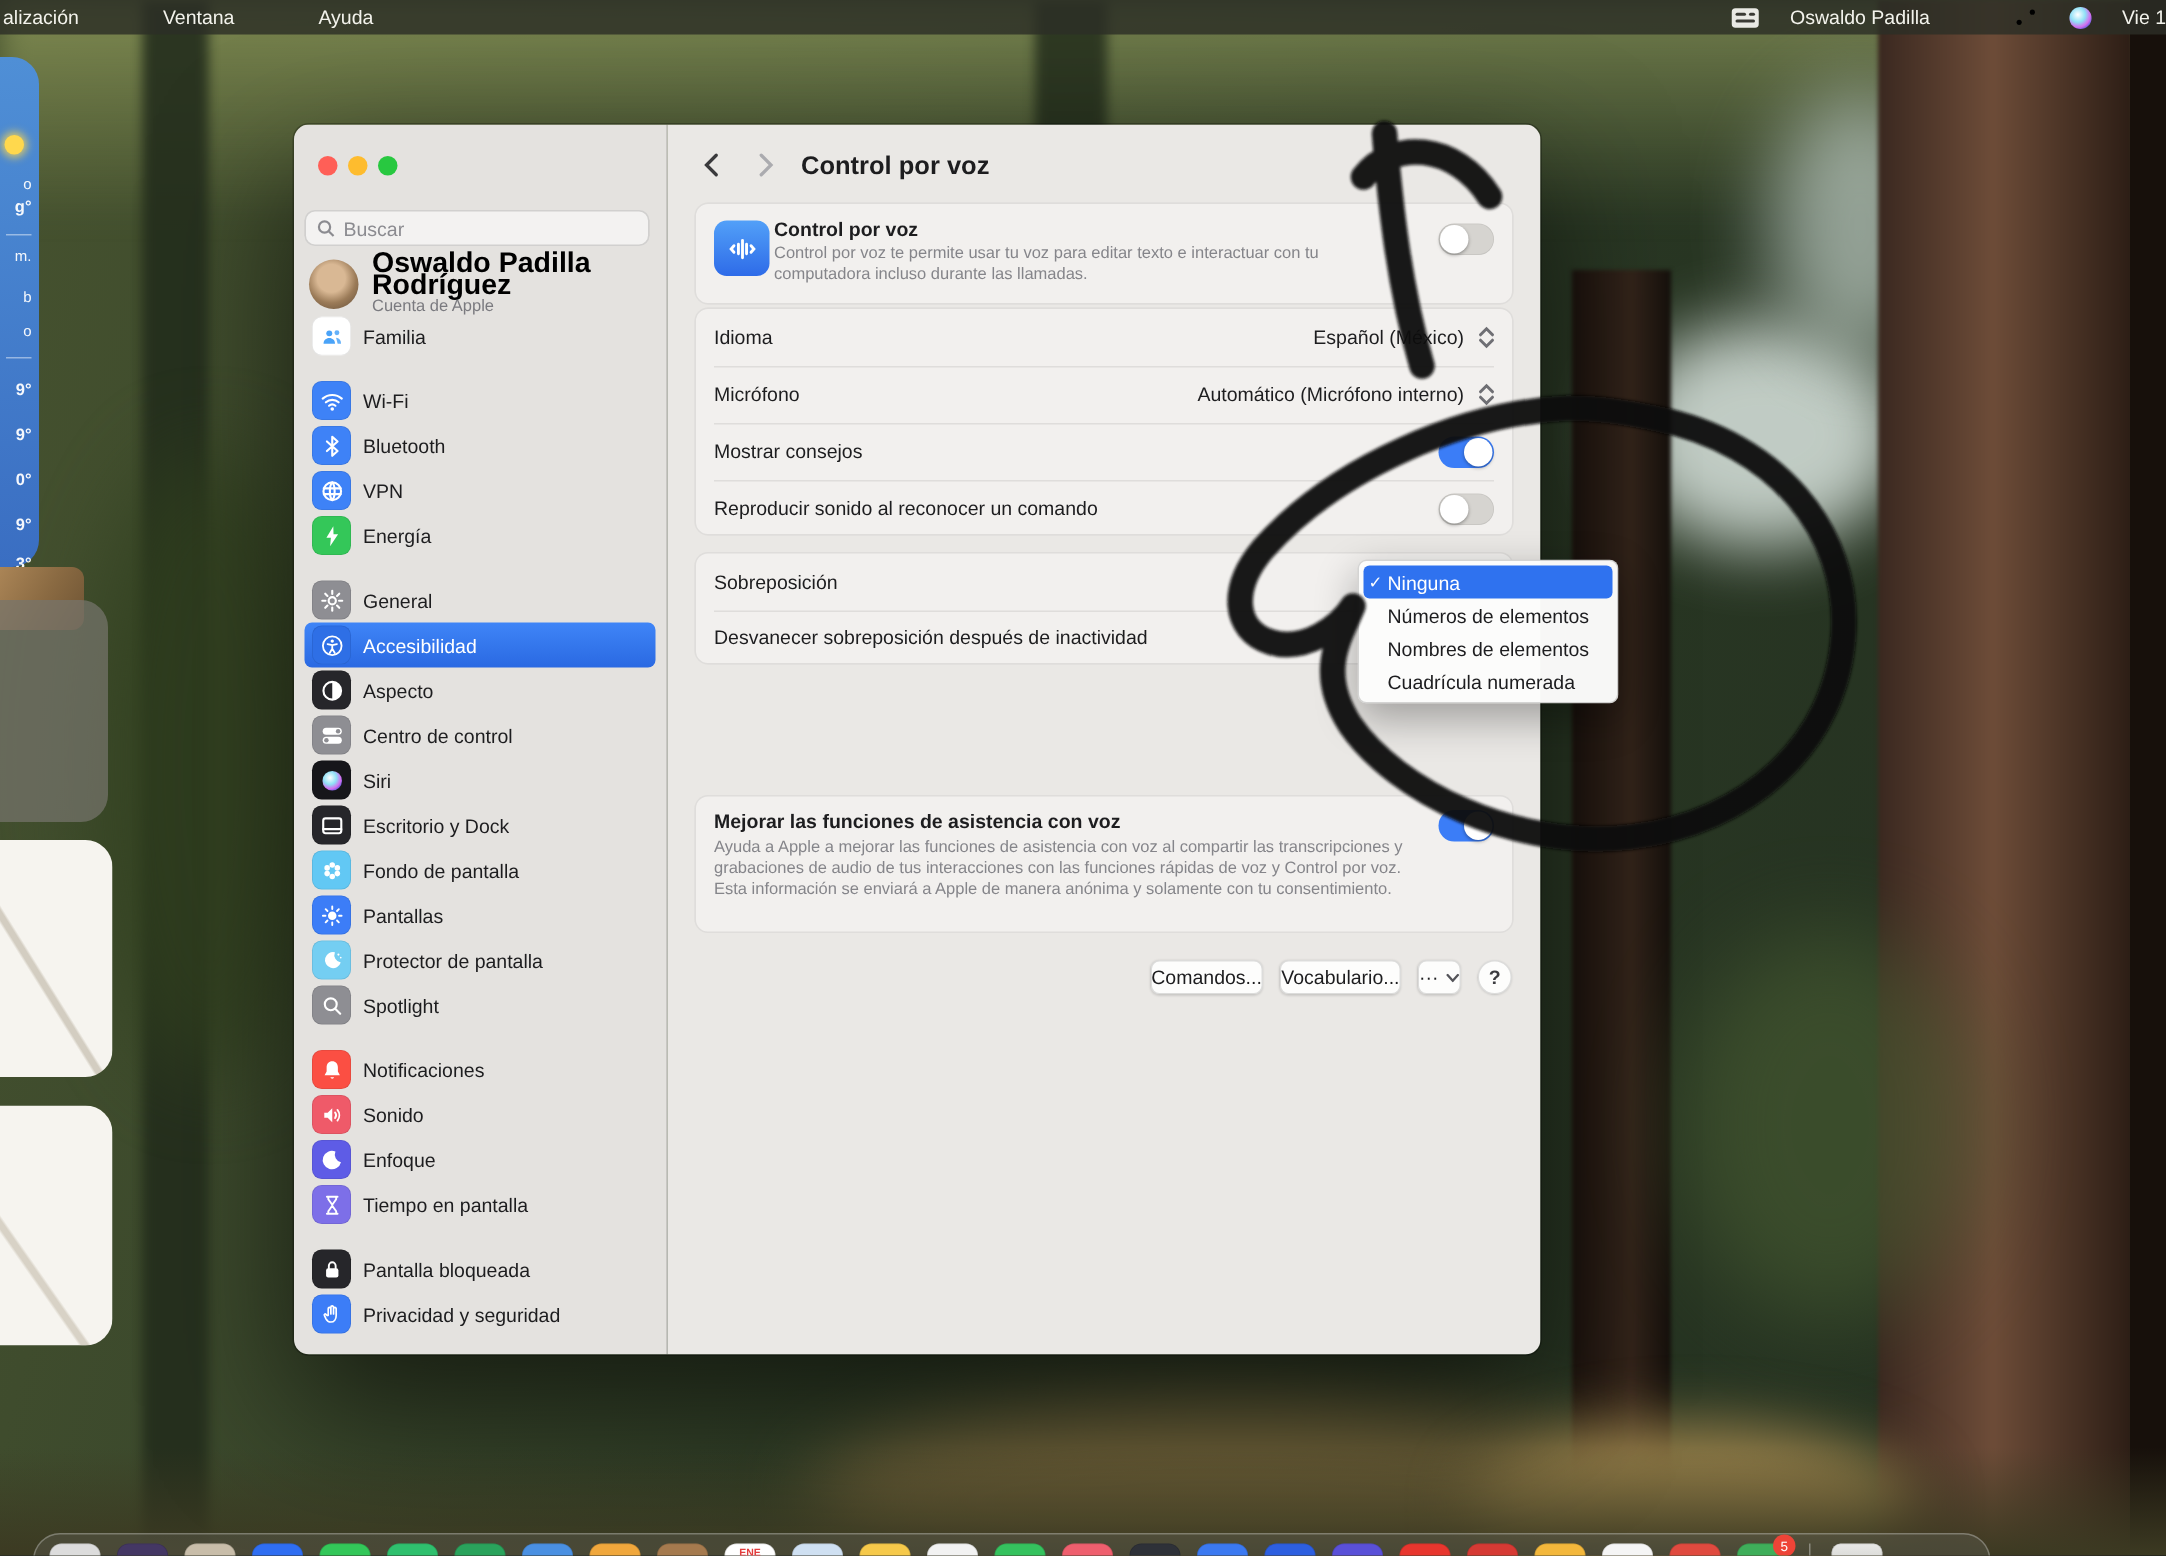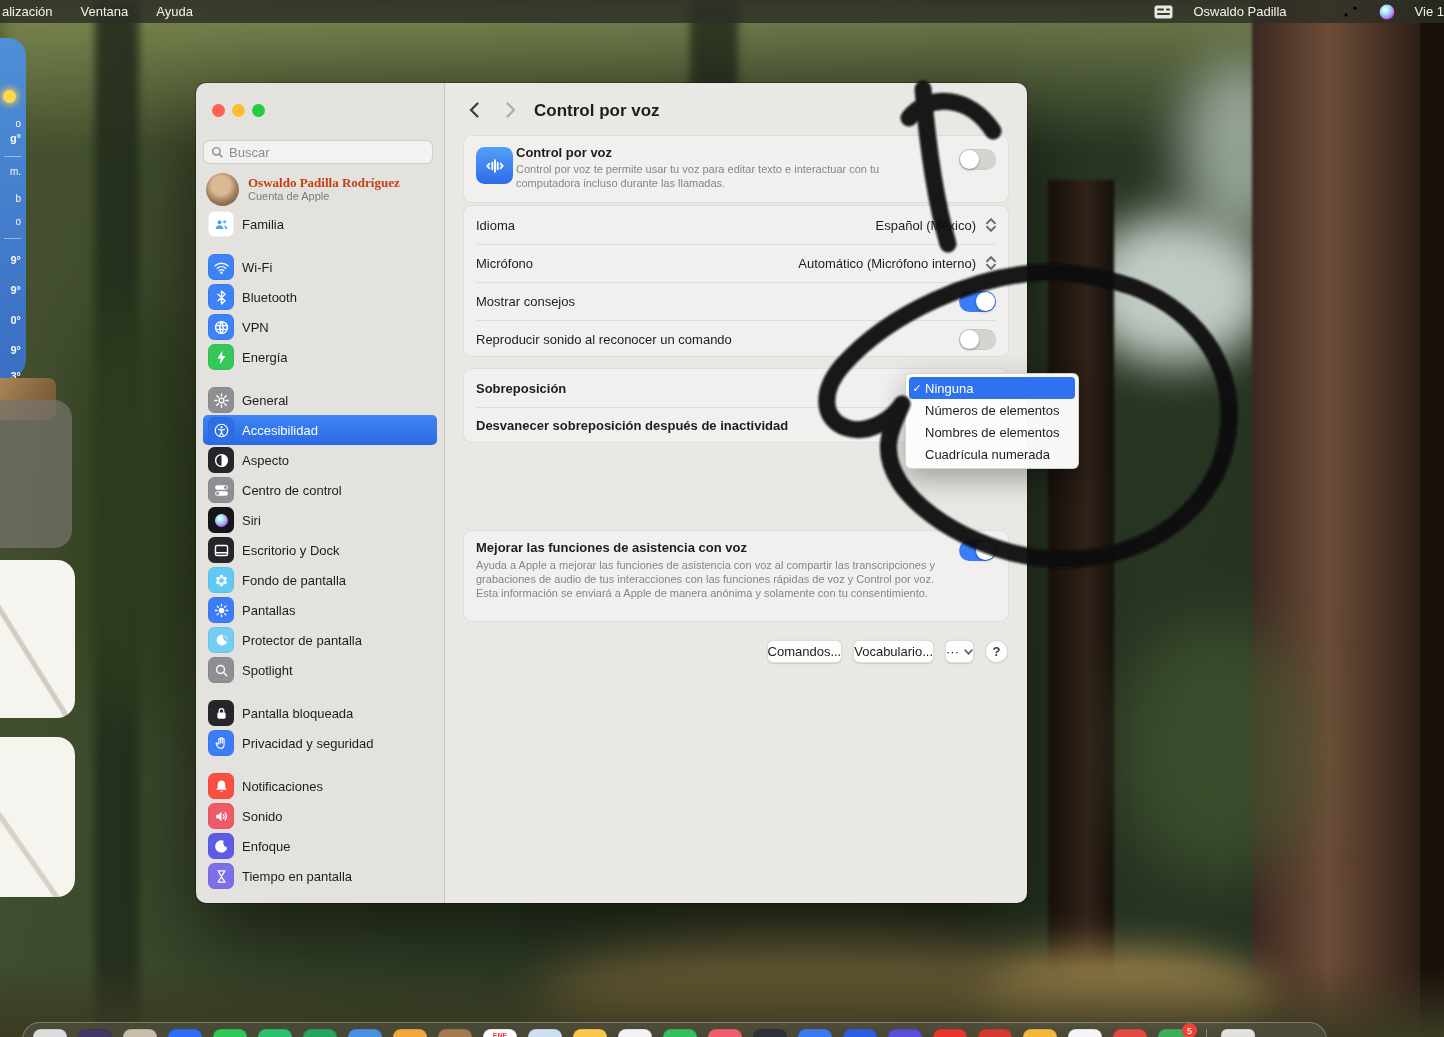--- a/index.html
+++ b/index.html
@@ -22,21 +22,21 @@
   .wp .glow2{left:980px;top:950px;width:300px;height:110px;background:#97804a;border-radius:50%;filter:blur(20px);}
   .wp .floor{left:0;top:965px;right:0;height:72px;background:linear-gradient(180deg,rgba(40,45,28,0),#3c3a22);}
   .wp .leaf1{left:420px;top:620px;width:260px;height:190px;background:#55683a;border-radius:50%;filter:blur(30px);opacity:.6;}
   .wp .leaf2{left:1120px;top:620px;width:200px;height:260px;background:#4c6134;border-radius:50%;filter:blur(30px);opacity:.55;}
   .wp .leaf3{left:60px;top:300px;width:160px;height:420px;background:#31401f;border-radius:50%;filter:blur(28px);opacity:.8;}
 
   
   #menubar{position:absolute;left:0;top:0;width:1444px;height:23px;background:rgba(44,46,38,.82);
     color:#f3f3ec;font-size:13px;display:flex;align-items:center;z-index:60;}
   #menubar .left{display:flex;gap:0;}
-  #menubar .mitem{padding:0 14px;}
+  #menubar .mitem{padding:0 28px;}
   #menubar .mitem:first-child{padding-left:2px;}
   #menubar .right{position:absolute;right:0;display:flex;align-items:center;gap:0;}
   #menubar .ritem{padding:0 10px;display:flex;align-items:center;}
   #menubar svg{display:block;}
 
   
   .widget{position:absolute;z-index:5;}
   #w-weather{left:-54px;top:38px;width:80px;height:340px;border-radius:18px;
     background:linear-gradient(180deg,#4f8fd6,#3a6ec2);color:#fff;}
   #w-weather .frag{position:absolute;right:5px;font-size:10px;opacity:.95;}
@@ -60,21 +60,21 @@
 
   .tl{position:absolute;top:21px;width:13px;height:13px;border-radius:50%;}
   #tl-close{left:16px;background:#ff5f57;}#tl-min{left:36px;background:#febc2e;}#tl-zoom{left:56px;background:#28c840;}
 
   #searchbox{position:absolute;left:7px;top:57px;width:230px;height:24px;border-radius:7px;
     background:rgba(255,255,255,.55);border:1px solid rgba(0,0,0,.14);display:flex;align-items:center;color:#8b8b90;font-size:13px;gap:5px;padding:0 7px;}
 
   .side-list{position:absolute;left:7px;top:86px;right:7px;}
   .acct{display:flex;align-items:center;height:40px;gap:9px;padding-left:3px;}
   .avatar{width:33px;height:33px;border-radius:50%;background:radial-gradient(circle at 45% 38%,#d9b894 0 34%,#9b7b58 60%,#5f4a36 100%);flex:none;}
-  .acct .nm{font-size:13px;font-weight:bold;color:#c2410c;line-height:15px;font-family:Liberation Serif, serif;}
+  .acct .nm{font-size:19px;font-weight:bold;color:#000000;line-height:15px;}
   .acct .sub{font-size:11px;color:#7a7a7f;line-height:13px;}
   .side-group{margin-top:13px;}
   .side-group.first{margin-top:0;}
   .sbrow{display:flex;align-items:center;height:30px;gap:8px;border-radius:5px;padding:0 5px;color:#1d1d1f;font-size:13px;}
   .sbrow.sel{background:linear-gradient(180deg,#3f85f7,#2a69e2);color:#fff;}
   .sbicon{width:26px;height:26px;border-radius:6.5px;flex:none;display:flex;align-items:center;justify-content:center;
     box-shadow:inset 0 0 0 .5px rgba(0,0,0,.1);}
   .sbicon svg{width:17px;height:17px;display:block;}
 
   
@@ -421,83 +421,83 @@
                       <circle cx="10.6" cy="10.6" r="5.6"></circle>
                       <path d="M14.8 14.8 19.5 19.5"></path>
                     </g>
                   </svg>
                 </span>
                 <span>Spotlight</span>
               </div>
             </div>
             <div class="side-group">
               <div class="sbrow">
+                <span class="sbicon" style="background: rgb(251, 79, 67);">
+                  <svg viewBox="0 0 24 24">
+                    <g fill="none" stroke="#fff" stroke-width="2" stroke-linecap="round" stroke-linejoin="round">
+                      <path d="M12 3.6c-3.2 0-5.3 2.3-5.3 5.8v3.8L4.8 16.6h14.4l-1.9-3.4V9.4c0-3.5-2.1-5.8-5.3-5.8z" fill="#fff" stroke="none"></path>
+                      <path d="M10.2 18.6a1.9 1.9 0 0 0 3.6 0z" fill="#fff" stroke="none"></path>
+                    </g>
+                  </svg>
+                </span>
+                <span>Notificaciones</span>
+              </div>
+              <div class="sbrow">
+                <span class="sbicon" style="background: rgb(239, 90, 105);">
+                  <svg viewBox="0 0 24 24">
+                    <g fill="none" stroke="#fff" stroke-width="2" stroke-linecap="round" stroke-linejoin="round">
+                      <path d="M4.5 9.6v4.8h3.2L12 18.6V5.4L7.7 9.6z" fill="#fff" stroke="none"></path>
+                      <path d="M14.6 9.3a4.3 4.3 0 0 1 0 5.4M16.9 7a8 8 0 0 1 0 10" stroke-width="1.7"></path>
+                    </g>
+                  </svg>
+                </span>
+                <span>Sonido</span>
+              </div>
+              <div class="sbrow">
+                <span class="sbicon" style="background: rgb(94, 92, 230);">
+                  <svg viewBox="0 0 24 24">
+                    <g fill="none" stroke="#fff" stroke-width="2" stroke-linecap="round" stroke-linejoin="round">
+                      <path d="M15 3.8A8.7 8.7 0 1 0 20.2 13.8 7.3 7.3 0 0 1 15 3.8z" fill="#fff" stroke="none"></path>
+                    </g>
+                  </svg>
+                </span>
+                <span>Enfoque</span>
+              </div>
+              <div class="sbrow">
+                <span class="sbicon" style="background: rgb(125, 111, 232);">
+                  <svg viewBox="0 0 24 24">
+                    <g fill="none" stroke="#fff" stroke-width="2" stroke-linecap="round" stroke-linejoin="round">
+                      <path d="M7 4h10M7 20h10M8.3 4v2.3L12 11.5l3.7-5.2V4M8.3 20v-2.3L12 12.5l3.7 5.2V20" stroke-width="1.8"></path>
+                    </g>
+                  </svg>
+                </span>
+                <span>Tiempo en pantalla</span>
+              </div>
+            </div>
+            <div class="side-group">
+              <div class="sbrow">
                 <span class="sbicon" style="background: rgb(38, 38, 42);">
                   <svg viewBox="0 0 24 24">
                     <g fill="none" stroke="#fff" stroke-width="2" stroke-linecap="round" stroke-linejoin="round">
                       <rect x="6.2" y="10.6" width="11.6" height="8.8" rx="2" fill="#fff" stroke="none"></rect>
                       <path d="M8.8 10.6V8.2a3.2 3.2 0 0 1 6.4 0v2.4" stroke-width="1.8"></path>
                     </g>
                   </svg>
                 </span>
                 <span>Pantalla bloqueada</span>
               </div>
               <div class="sbrow">
                 <span class="sbicon" style="background: rgb(60, 125, 247);">
                   <svg viewBox="0 0 24 24">
                     <g fill="none" stroke="#fff" stroke-width="2" stroke-linecap="round" stroke-linejoin="round">
                       <path d="M8.2 12.5V6.4a1.25 1.25 0 0 1 2.5 0v4.8M10.7 11V4.9a1.25 1.25 0 0 1 2.5 0V11M13.2 11.2V6.3a1.25 1.25 0 0 1 2.5 0v6.3c0 3.6-2 6.2-5 6.2-2.3 0-3.6-1-4.6-3l-1.5-3.2c-.5-1 .7-1.8 1.5-1l1.1 1.1" stroke-width="1.6"></path>
                     </g>
                   </svg>
                 </span>
                 <span>Privacidad y seguridad</span>
-              </div>
-            </div>
-            <div class="side-group">
-              <div class="sbrow">
-                <span class="sbicon" style="background: rgb(251, 79, 67);">
-                  <svg viewBox="0 0 24 24">
-                    <g fill="none" stroke="#fff" stroke-width="2" stroke-linecap="round" stroke-linejoin="round">
-                      <path d="M12 3.6c-3.2 0-5.3 2.3-5.3 5.8v3.8L4.8 16.6h14.4l-1.9-3.4V9.4c0-3.5-2.1-5.8-5.3-5.8z" fill="#fff" stroke="none"></path>
-                      <path d="M10.2 18.6a1.9 1.9 0 0 0 3.6 0z" fill="#fff" stroke="none"></path>
-                    </g>
-                  </svg>
-                </span>
-                <span>Notificaciones</span>
-              </div>
-              <div class="sbrow">
-                <span class="sbicon" style="background: rgb(239, 90, 105);">
-                  <svg viewBox="0 0 24 24">
-                    <g fill="none" stroke="#fff" stroke-width="2" stroke-linecap="round" stroke-linejoin="round">
-                      <path d="M4.5 9.6v4.8h3.2L12 18.6V5.4L7.7 9.6z" fill="#fff" stroke="none"></path>
-                      <path d="M14.6 9.3a4.3 4.3 0 0 1 0 5.4M16.9 7a8 8 0 0 1 0 10" stroke-width="1.7"></path>
-                    </g>
-                  </svg>
-                </span>
-                <span>Sonido</span>
-              </div>
-              <div class="sbrow">
-                <span class="sbicon" style="background: rgb(94, 92, 230);">
-                  <svg viewBox="0 0 24 24">
-                    <g fill="none" stroke="#fff" stroke-width="2" stroke-linecap="round" stroke-linejoin="round">
-                      <path d="M15 3.8A8.7 8.7 0 1 0 20.2 13.8 7.3 7.3 0 0 1 15 3.8z" fill="#fff" stroke="none"></path>
-                    </g>
-                  </svg>
-                </span>
-                <span>Enfoque</span>
-              </div>
-              <div class="sbrow">
-                <span class="sbicon" style="background: rgb(125, 111, 232);">
-                  <svg viewBox="0 0 24 24">
-                    <g fill="none" stroke="#fff" stroke-width="2" stroke-linecap="round" stroke-linejoin="round">
-                      <path d="M7 4h10M7 20h10M8.3 4v2.3L12 11.5l3.7-5.2V4M8.3 20v-2.3L12 12.5l3.7 5.2V20" stroke-width="1.8"></path>
-                    </g>
-                  </svg>
-                </span>
-                <span>Tiempo en pantalla</span>
               </div>
             </div>
           </div>
       </div>
     </div>
 
     <div id="contentp">
       <svg class="navchev" id="chev-back" viewBox="0 0 20 20" fill="none" stroke="#3a3a3c" stroke-width="2.2" stroke-linecap="round">
           <path d="M12.5 3.5 6 10l6.5 6.5"></path>
         </svg>
@@ -540,21 +540,21 @@
             <div class="knob"></div>
           </div>
         <div class="hr" style="top:114px;"></div>
 
         <div class="rowlabel" style="top:133px;">Reproducir sonido al reconocer un comando</div>
         <div class="toggle off" style="right:12px;top:123px;">
             <div class="knob"></div>
           </div>
       </div>
 
-      <div class="card" style="top:285px;height:75px;font-weight:bold;">
+      <div class="card" style="top:285px;height:75px;">
         <div class="rowlabel" style="top:19px;">Sobreposición</div>
         <div class="hr" style="top:38px;"></div>
         <div class="rowlabel" style="top:56px;">Desvanecer sobreposición después de inactividad</div>
       </div>
 
 
       <div class="card" style="top:447px;height:92px;">
         <div style="position:absolute;left:12px;top:9px;font-size:13px;font-weight:bold;color:#1d1d1f;">Mejorar las funciones de asistencia con voz</div>
         <div class="desc" style="position:absolute;left:12px;top:27px;width:472px;">Ayuda a Apple a mejorar las funciones de asistencia con voz al compartir las transcripciones y grabaciones de audio de tus interacciones con las funciones rápidas de voz y Control por voz. Esta información se enviará a Apple de manera anónima y solamente con tu consentimiento.</div>
         <div class="toggle on" style="right:12px;top:9px;">

